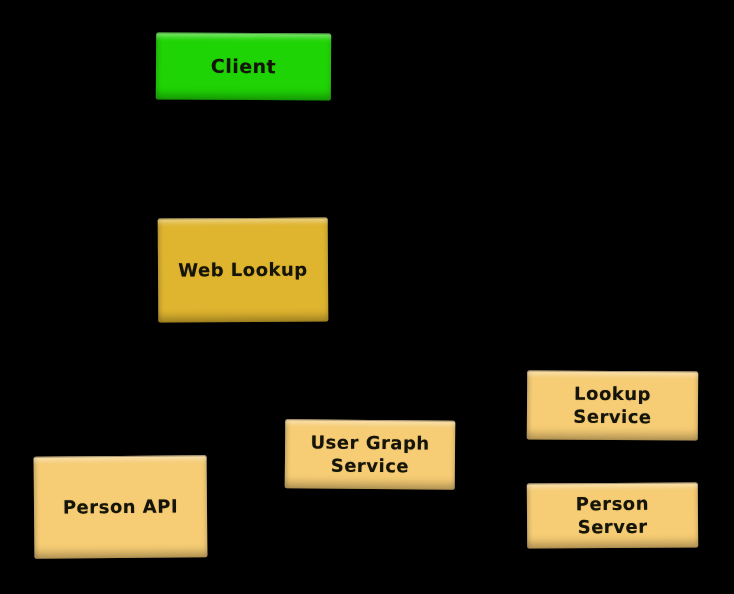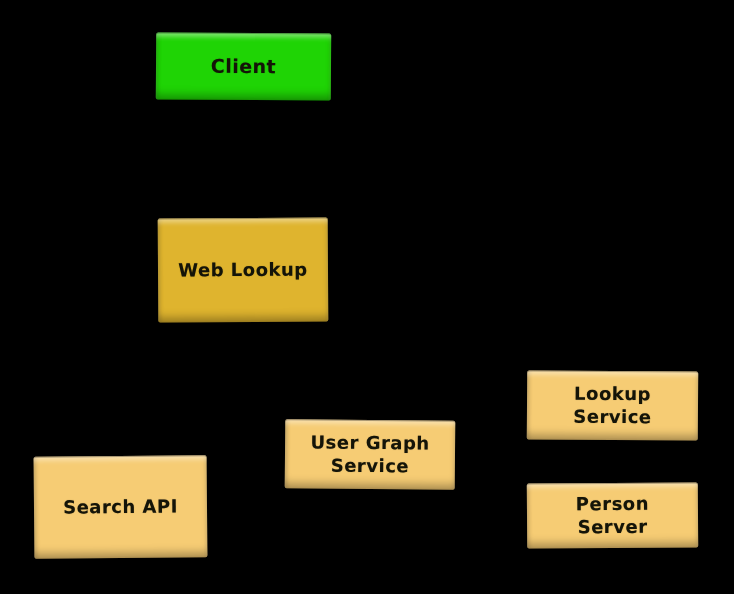--- a/index.html
+++ b/index.html
@@ -53,21 +53,21 @@
 
   <div class="node" id="node-client" style="background-color: rgb(31, 212, 5);">
     <span class="node-label">Client</span>
   </div>
 
   <div class="node" id="node-web-server" style="background-color: rgb(223, 180, 46);">
     <span class="node-label">Web Lookup</span>
   </div>
 
   <div class="node" id="node-search-api" style="background-color: rgb(246, 204, 116);">
-    <span class="node-label">Search API</span>
+    <span class="node-label">Person API</span>
   </div>
 
   <div class="node" id="node-user-graph" style="background-color: rgb(246, 204, 116);">
     <span class="node-label">User Graph
 Service</span>
   </div>
 
   <div class="node" id="node-lookup" style="background-color: rgb(246, 204, 116);">
     <span class="node-label">Lookup
 Service</span>

